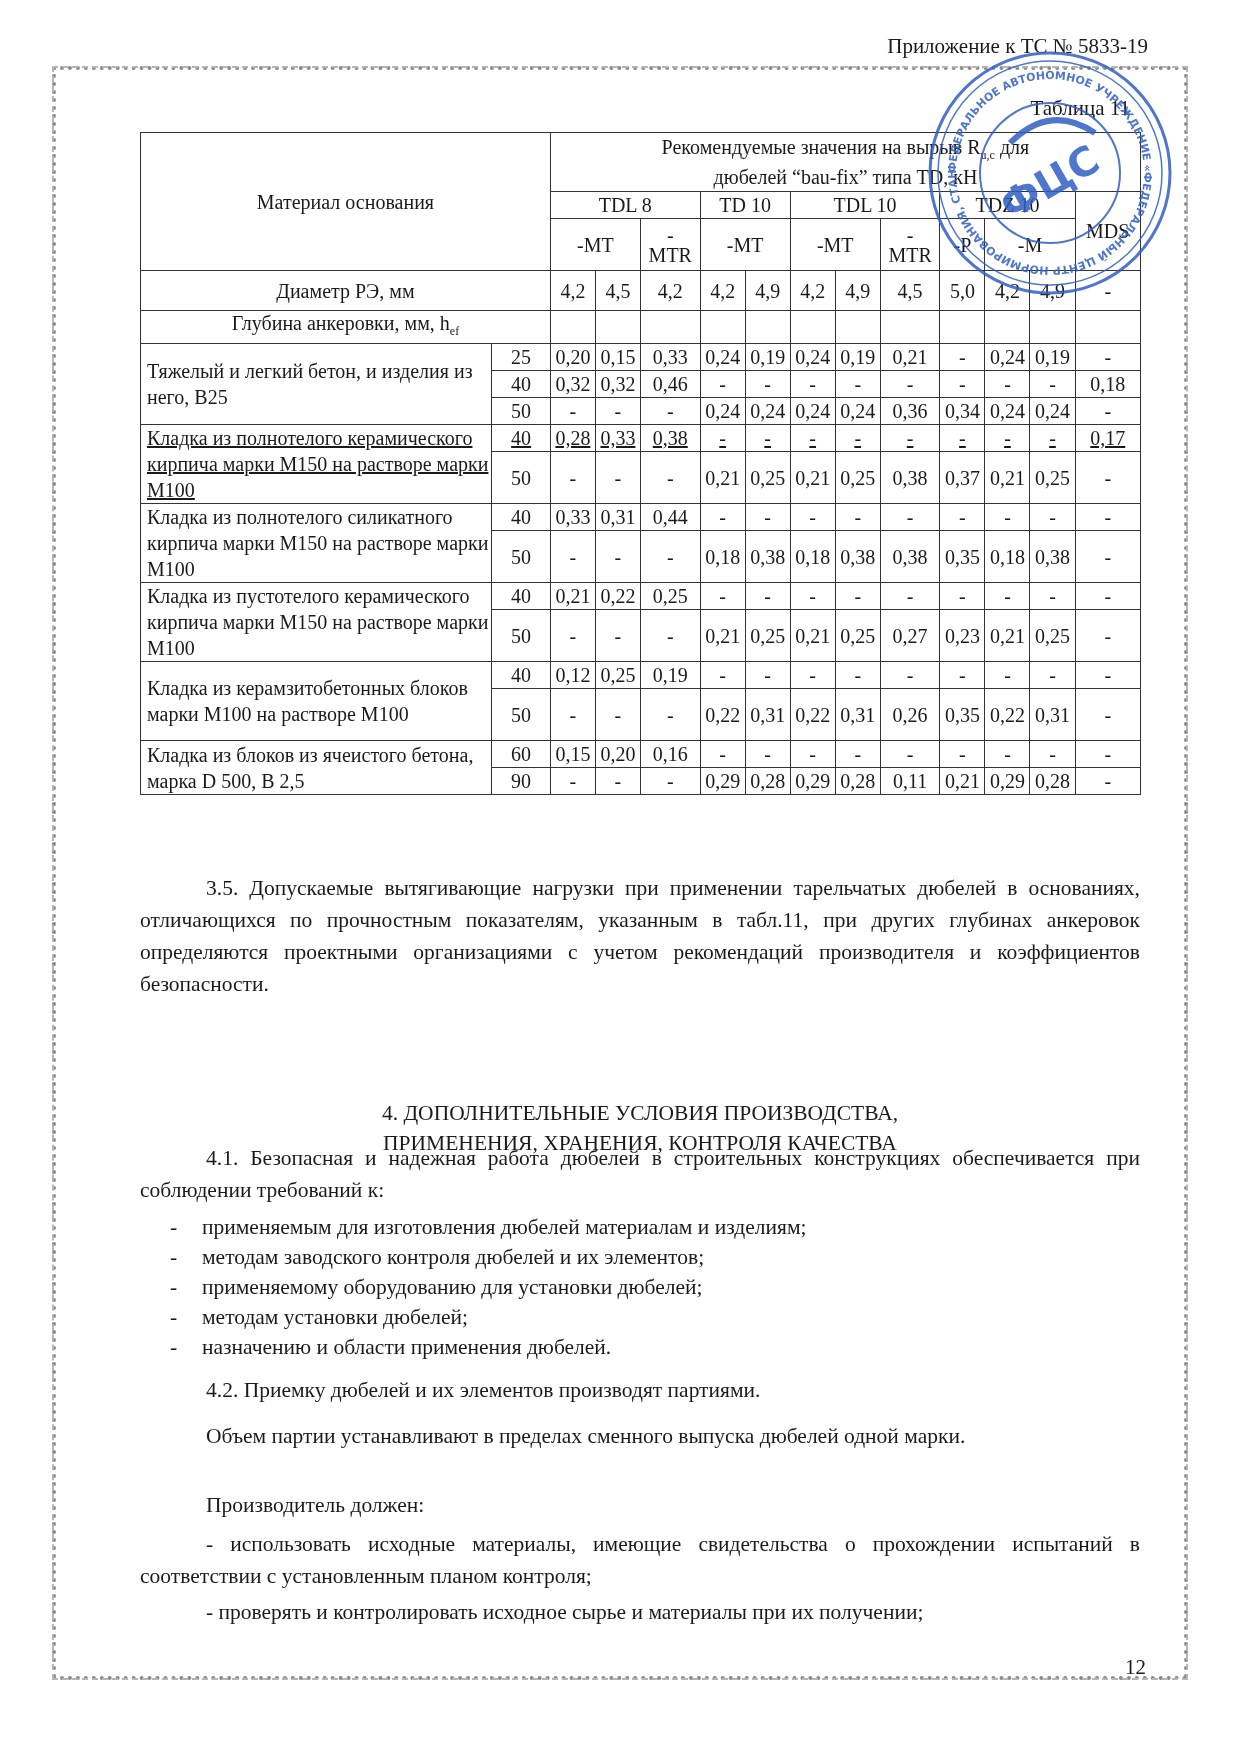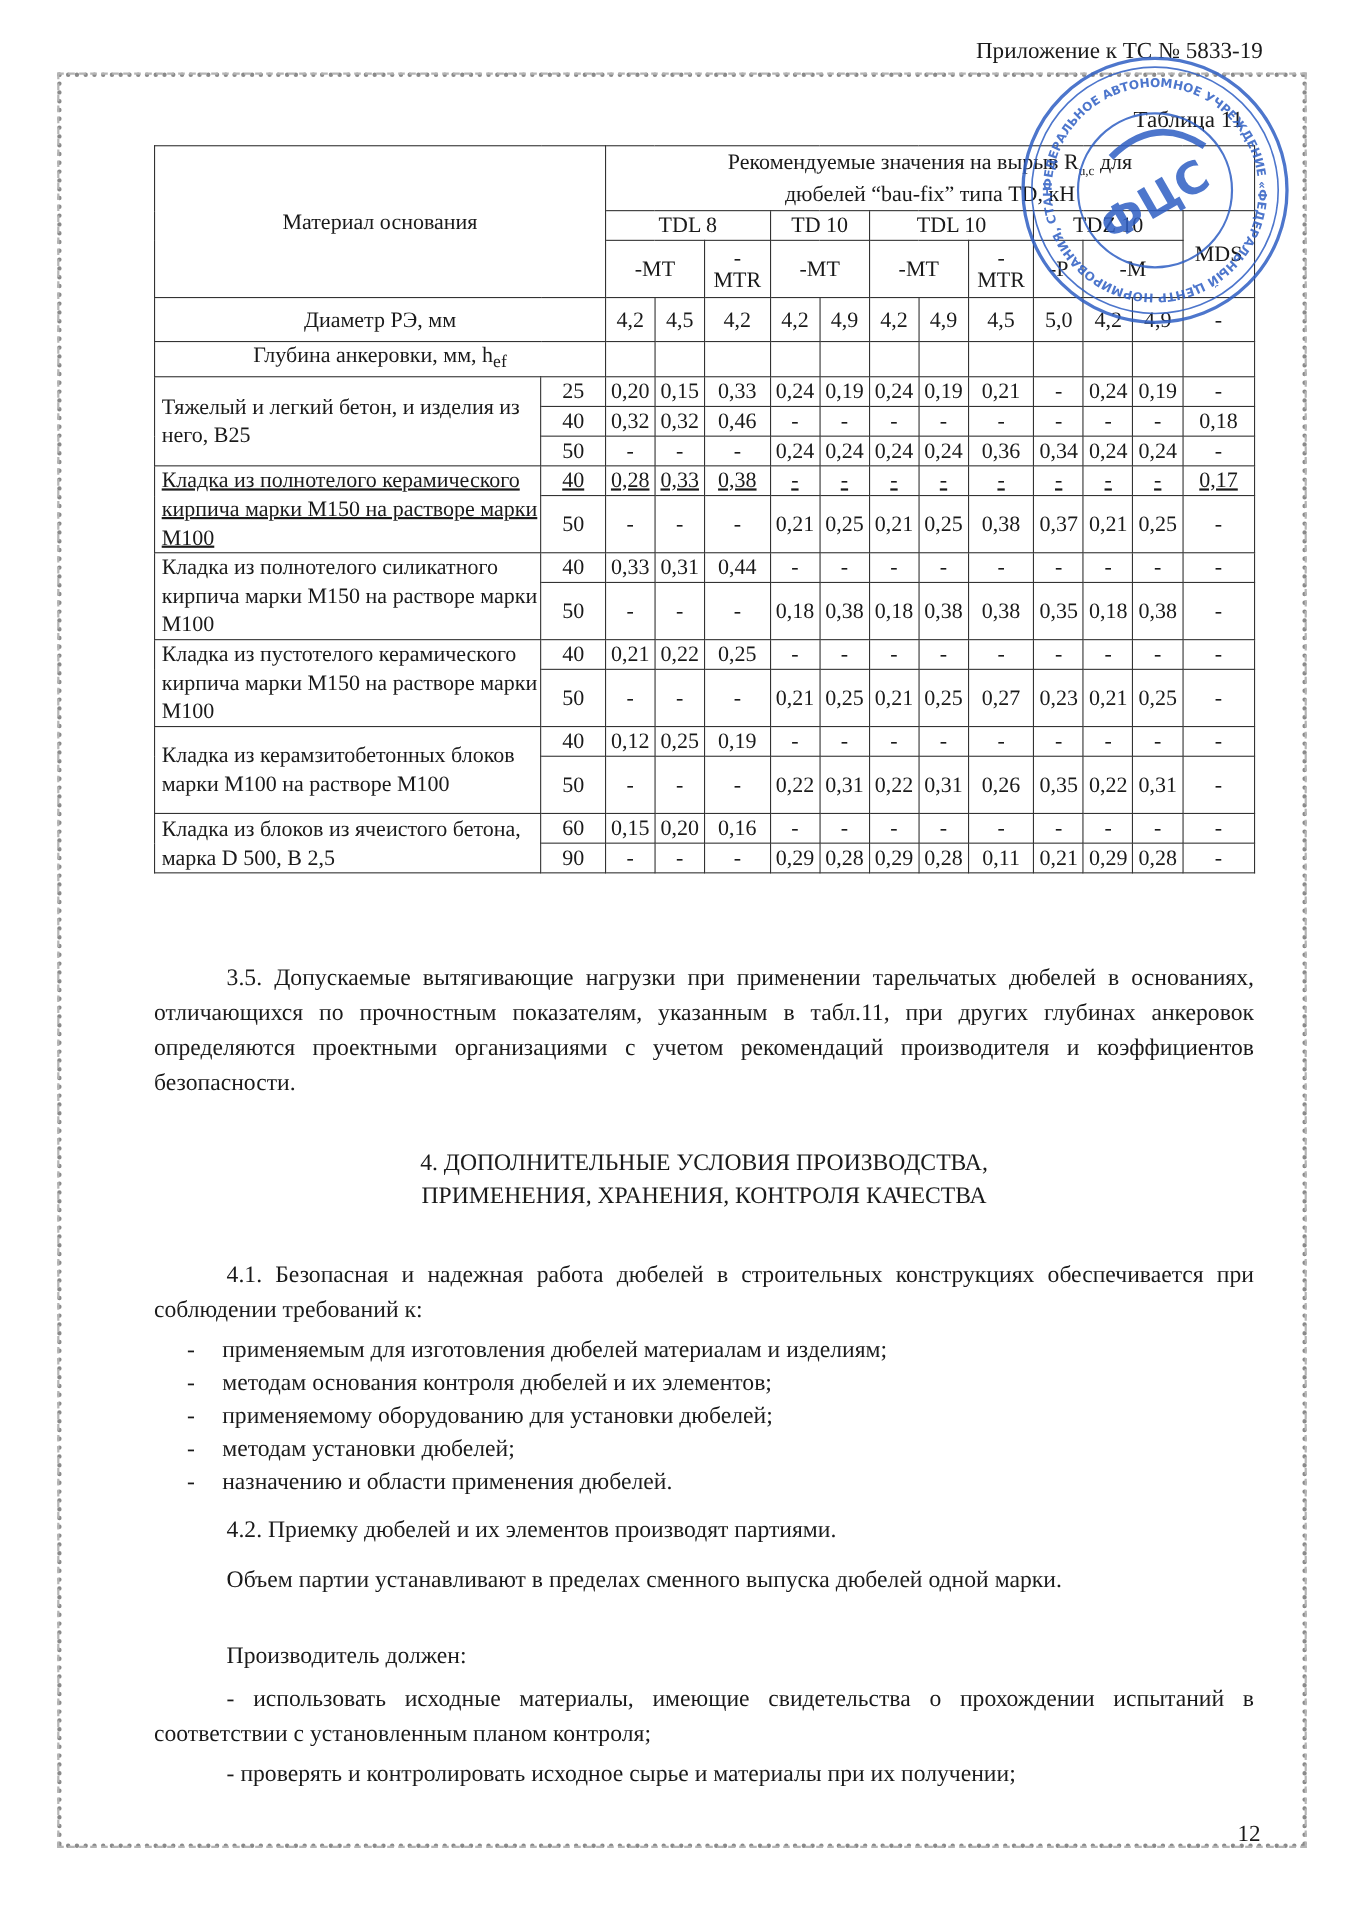--- a/index.html
+++ b/index.html
@@ -7,21 +7,21 @@
          font-family: "Liberation Serif", "DejaVu Serif", serif; color: #1a1a1a; }
   .appendix-ref { position: absolute; top: 34px; right: 92px; font-size: 21px; }
   .frame { position: absolute; left: 52px; top: 66px; width: 1136px; height: 1614px;
            border: 4px dotted #8a8a8a; box-sizing: border-box; }
   .frame::before { content: ""; position: absolute; inset: -4px; border: 2px dashed #b5b5b5; }
   .table-caption { position: absolute; top: 96px; right: 110px; font-size: 21px; }
   table.main { position: absolute; left: 140px; top: 132px; width: 1001px;
                border-collapse: collapse; font-size: 20px; }
   table.main td { border: 1.5px solid #333; text-align: center; padding: 0 2px; line-height: 24px; height: 26px; }
   table.main td.mat { text-align: left; padding-left: 6px; font-size: 20px; line-height: 26px; }
-  .sub { font-size: 16px; vertical-align: sub; margin-top: 24px; }
+  .sub { font-size: 12px; vertical-align: sub; margin-top: 24px; }
   .rc-sub { font-size: 12px; vertical-align: sub; }
   .stamp { position: absolute; left: 925px; top: 48px; width: 250px; height: 250px; pointer-events: none; opacity: 0.85; }
   .para { position: absolute; left: 140px; width: 1000px; font-size: 21.5px; line-height: 32px; text-align: justify; }
   .para .indent { display: inline-block; width: 66px; }
   .heading { position: absolute; left: 140px; width: 1000px; text-align: center; font-size: 21.5px; line-height: 30px; }
   ul.dash { position: absolute; left: 140px; width: 1000px; list-style: none; margin: 0; padding: 0; font-size: 21.5px; line-height: 30px; }
   ul.dash li { padding-left: 62px; position: relative; }
   ul.dash li::before { content: "-"; position: absolute; left: 30px; }
   .page-num { position: absolute; left: 1125px; top: 1655px; font-size: 21px; }
 </style>
@@ -319,30 +319,30 @@
     </defs>
   <text font-size="11" fill="#2f5fc4" font-family="DejaVu Sans, sans-serif" font-weight="bold">
     <textPath href="#ringpath" id="stamp-ring">ФЕДЕРАЛЬНОЕ АВТОНОМНОЕ УЧРЕЖДЕНИЕ «ФЕДЕРАЛЬНЫЙ ЦЕНТР НОРМИРОВАНИЯ, СТАНДАРТИЗАЦИИ И ОЦЕНКИ СООТВЕТСТВИЯ В СТРОИТЕЛЬСТВЕ» МИНИСТЕРСТВА СТРОИТЕЛЬСТВА И ЖИЛИЩНО-КОММУНАЛЬНОГО ХОЗЯЙСТВА РОССИЙСКОЙ ФЕДЕРАЦИИ</textPath>
   </text>
   <path d="M85,95 Q125,55 170,85" fill="none" stroke="#2f5fc4" stroke-width="6"></path>
   <text x="125" y="148" text-anchor="middle" font-size="40" font-weight="bold" fill="#2f5fc4" font-family="DejaVu Sans, sans-serif" transform="rotate(-30 125 135)">ФЦС</text>
 </svg>
 
 <div class="para" style="top:872px;"><span class="indent"></span><span>3.5. Допускаемые вытягивающие нагрузки при применении тарельчатых дюбелей в основаниях, отличающихся по прочностным показателям, указанным в табл.11, при других глубинах анкеровок определяются проектными организациями с учетом рекомендаций производителя и коэффициентов безопасности.</span></div>
 
-<div class="heading" style="top:1042px;">
+<div class="heading" style="top:1098px;">
   <div>4. ДОПОЛНИТЕЛЬНЫЕ УСЛОВИЯ ПРОИЗВОДСТВА,</div>
   <div>ПРИМЕНЕНИЯ, ХРАНЕНИЯ, КОНТРОЛЯ КАЧЕСТВА</div>
 </div>
 
 <div class="para" style="top:1142px;"><span class="indent"></span><span>4.1. Безопасная и надежная работа дюбелей в строительных конструкциях обеспечивается при соблюдении требований к:</span></div>
 
 <ul class="dash" style="top:1212px;">
   <li>применяемым для изготовления дюбелей материалам и изделиям;</li>
-  <li>методам основания контроля дюбелей и их элементов;</li>
+  <li>методам заводского контроля дюбелей и их элементов;</li>
   <li>применяемому оборудованию для установки дюбелей;</li>
   <li>методам установки дюбелей;</li>
   <li>назначению и области применения дюбелей.</li>
 </ul>
 
 <div class="para" style="top:1374px;"><span class="indent"></span><span>4.2.  Приемку дюбелей и их элементов производят партиями.</span></div>
 <div class="para" style="top:1420px;"><span class="indent"></span><span>Объем партии устанавливают в пределах сменного выпуска дюбелей одной марки.</span></div>
 <div class="para" style="top:1489px;"><span class="indent"></span><span>Производитель должен:</span></div>
 <div class="para" style="top:1528px;"><span class="indent"></span><span>- использовать исходные материалы, имеющие свидетельства о прохождении испытаний в соответствии с установленным планом контроля;</span></div>
 <div class="para" style="top:1596px;"><span class="indent"></span><span>- проверять и контролировать исходное сырье и материалы при их получении;</span></div>

